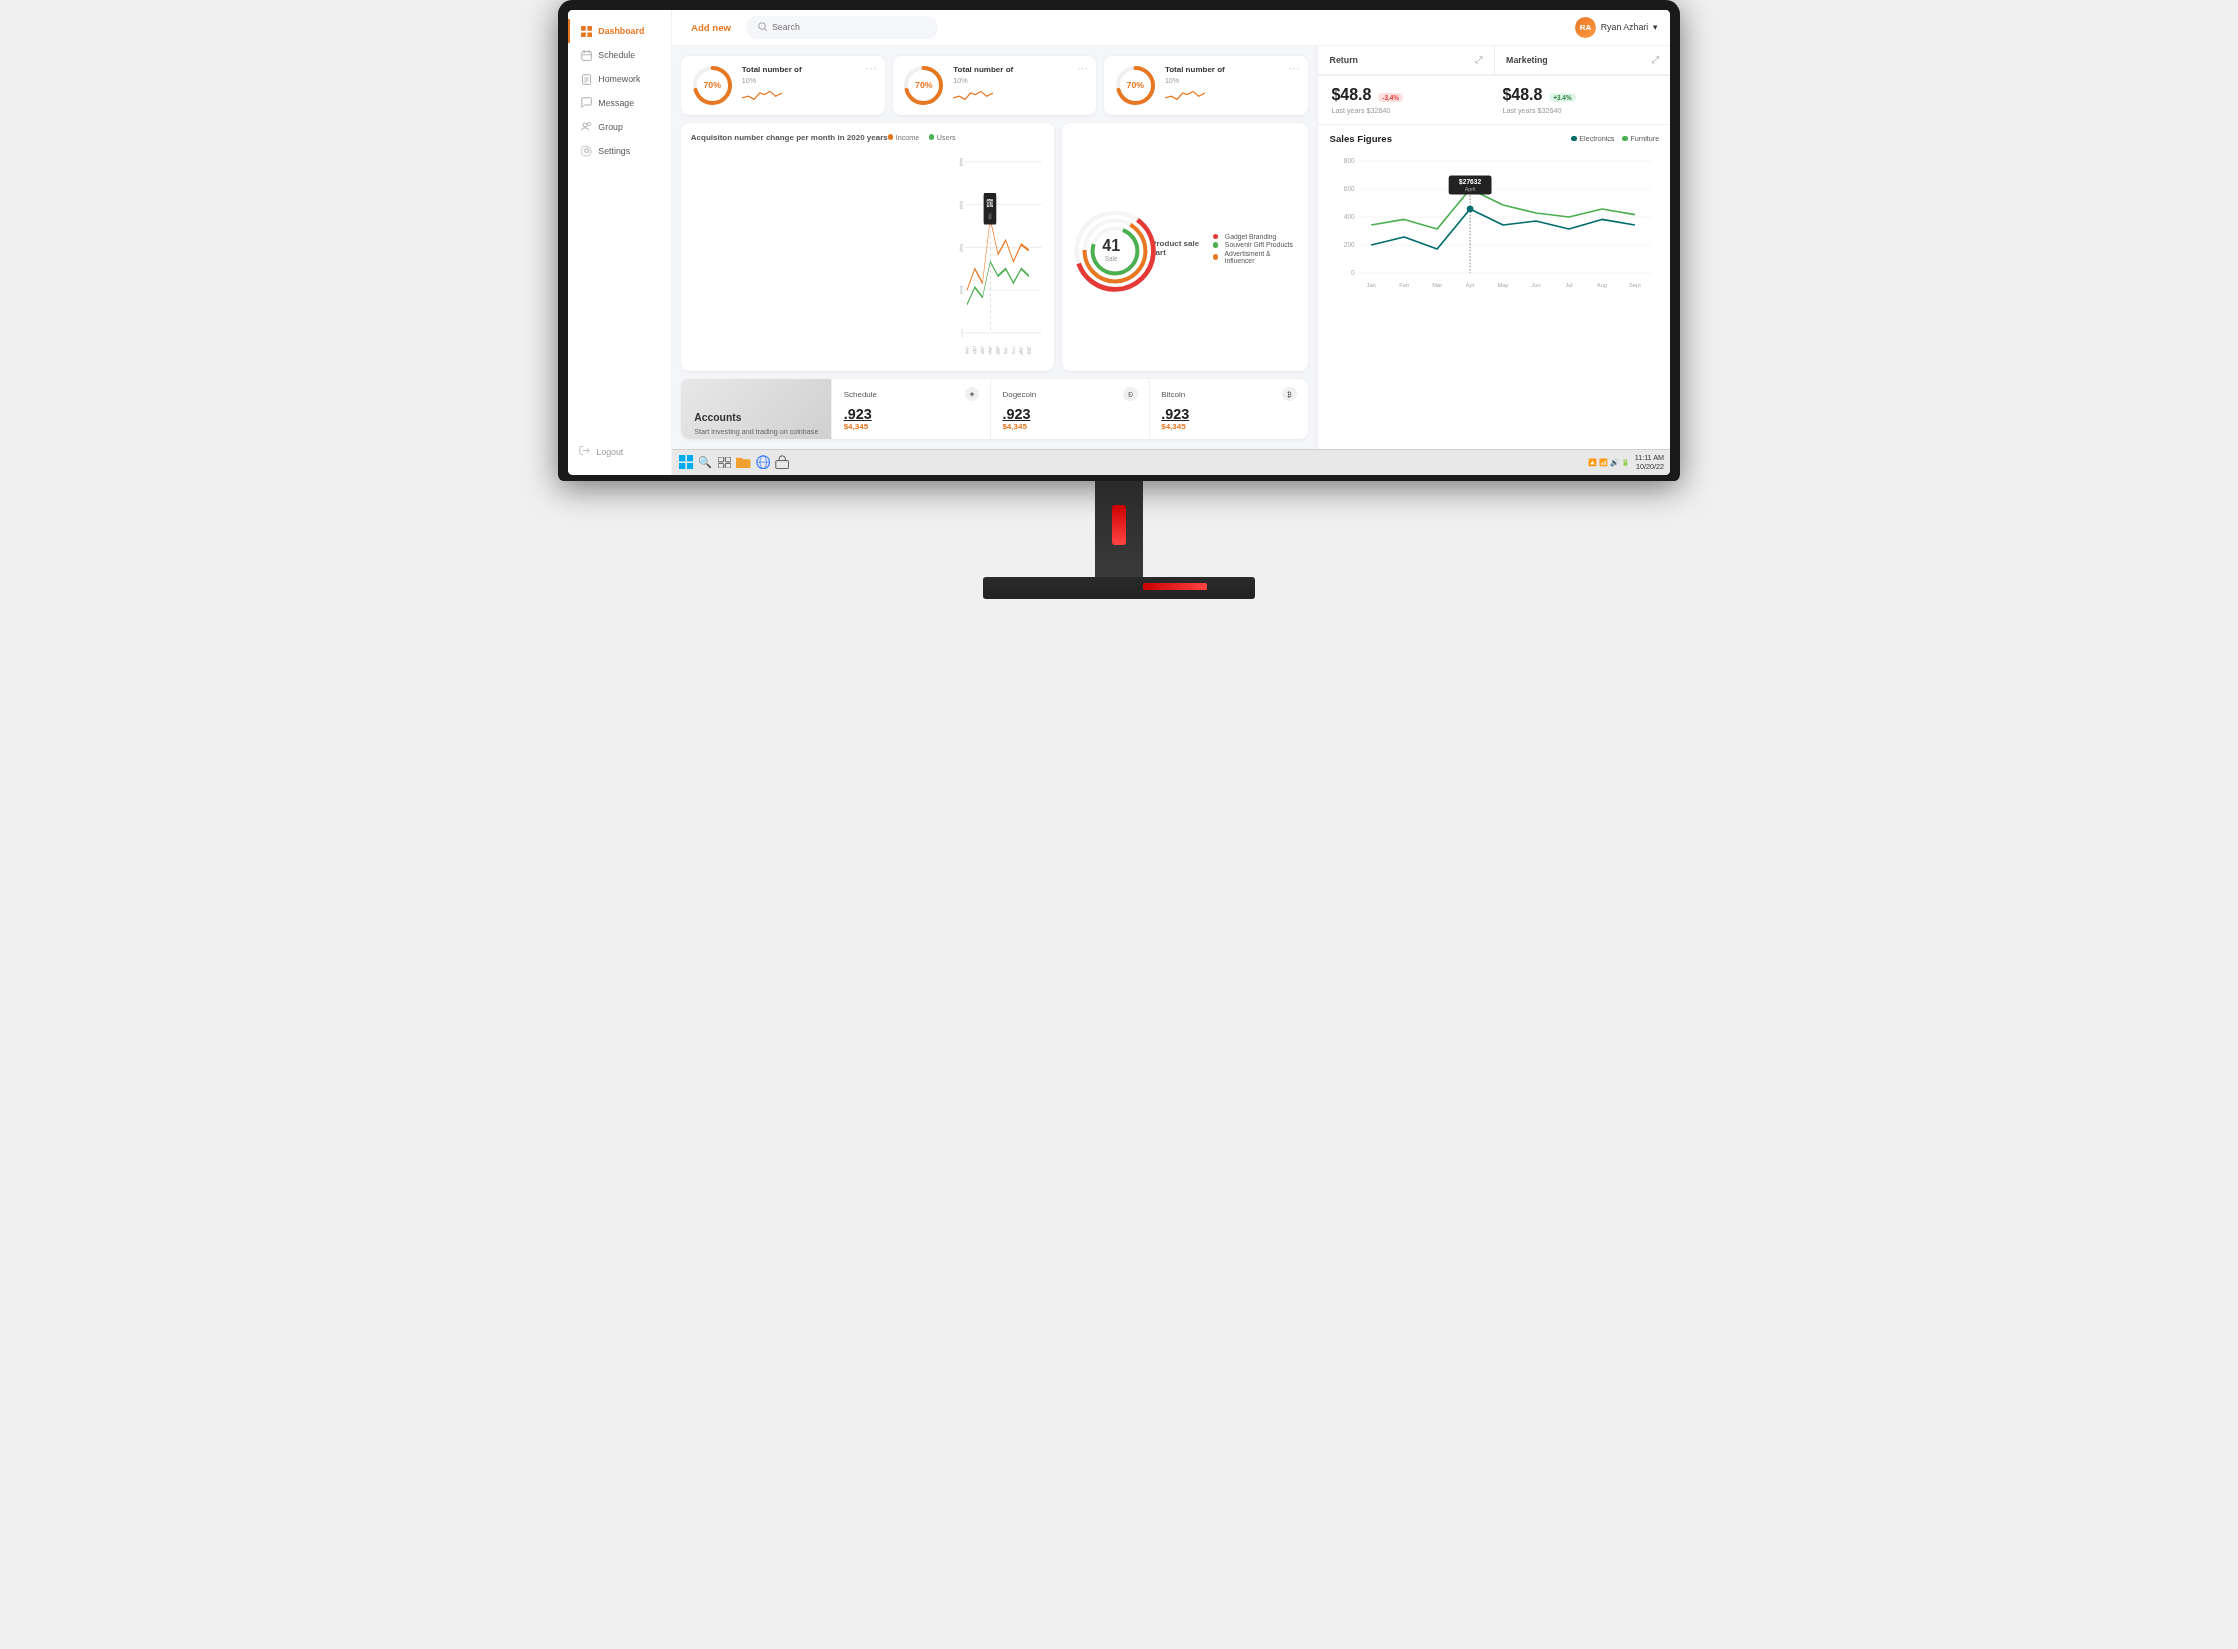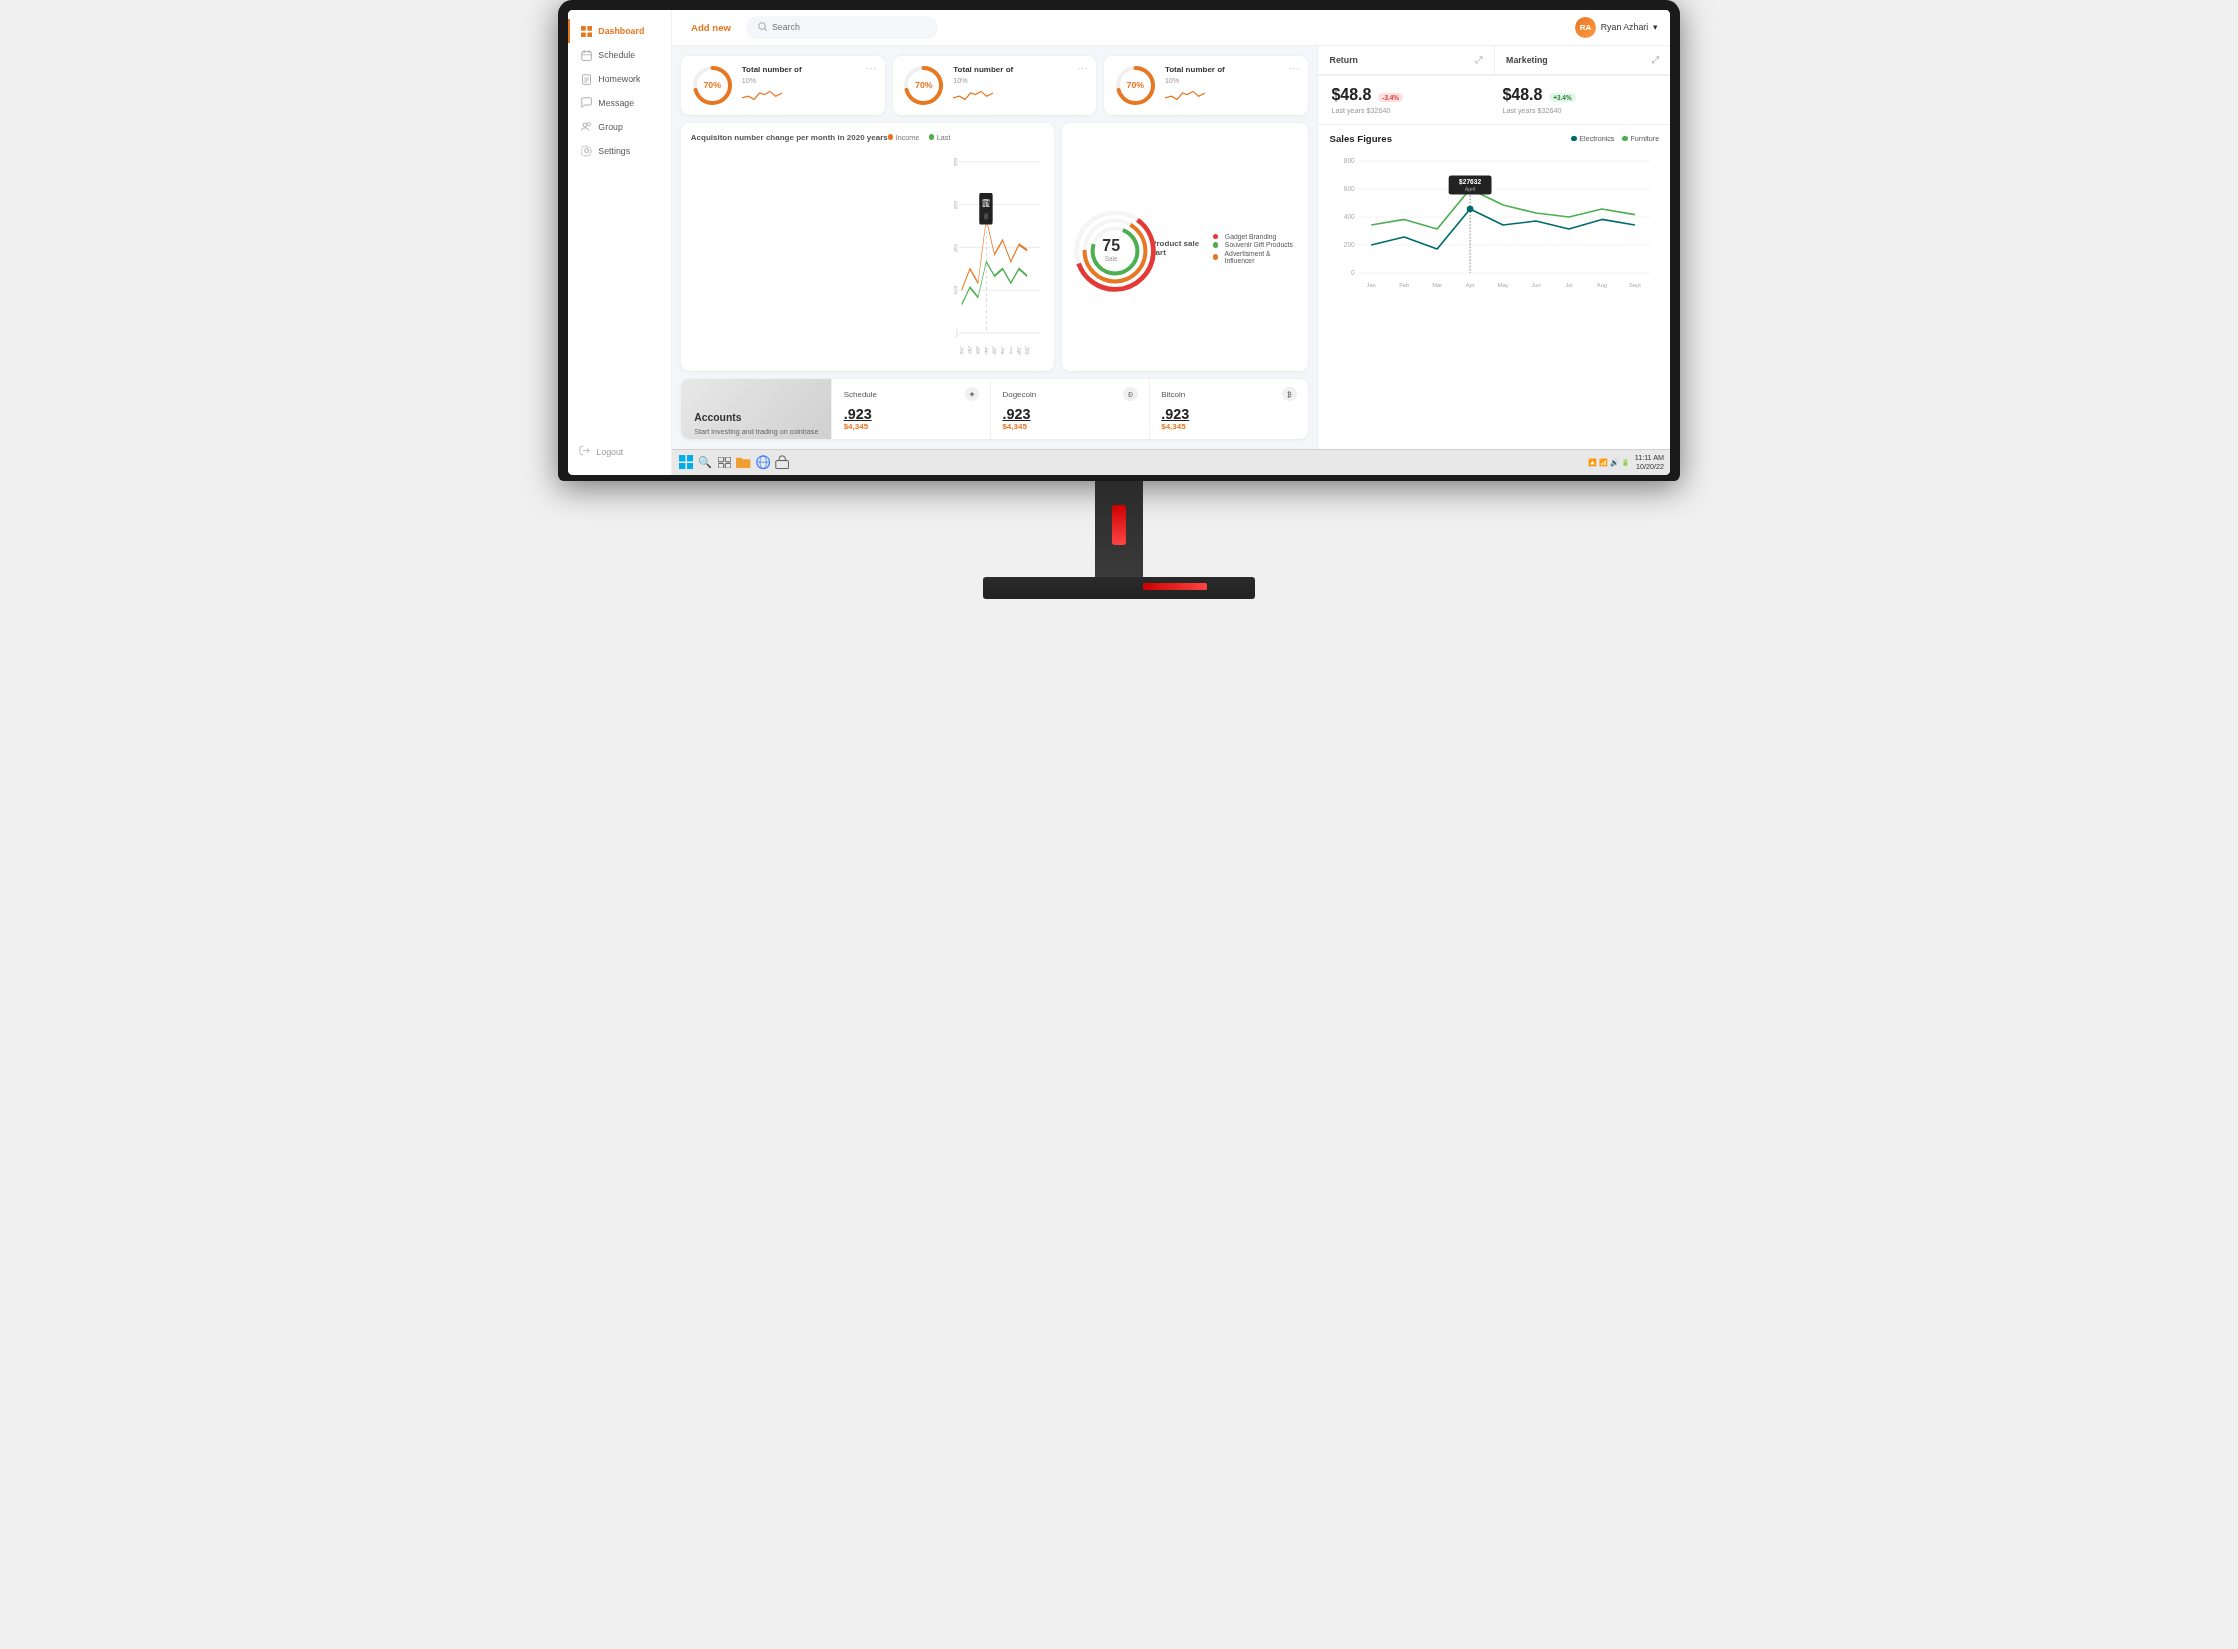--- a/index.html
+++ b/index.html
@@ -771,21 +771,21 @@
                   </div>
                 </div>
               </div>
 
               <div class="charts-row">
 
                 <div class="chart-card chart-card-large">
                   <div class="chart-title">Acquisiton number change per month in 2020 years</div>
                   <div class="chart-legend">
                     <span><span class="legend-dot" style="background:#e87722;"></span><span>Income</span></span>
-                    <span><span class="legend-dot" style="background:#4caf50;"></span><span>Last</span></span>
+                    <span><span class="legend-dot" style="background:#4caf50;"></span><span>Users</span></span>
                   </div>
                   <div class="line-chart-area">
                     <svg class="chart-svg" viewBox="0 0 320 160" preserveAspectRatio="none">
 
                       <line x1="30" y1="20" x2="310" y2="20" stroke="#eee" stroke-width="0.8"></line>
                       <line x1="30" y1="50" x2="310" y2="50" stroke="#eee" stroke-width="0.8"></line>
                       <line x1="30" y1="80" x2="310" y2="80" stroke="#eee" stroke-width="0.8"></line>
                       <line x1="30" y1="110" x2="310" y2="110" stroke="#eee" stroke-width="0.8"></line>
                       <line x1="30" y1="140" x2="310" y2="140" stroke="#eee" stroke-width="0.8"></line>
 
@@ -825,21 +825,21 @@
 
                       <circle cx="55" cy="55" r="48" fill="none" stroke="#f5f5f5" stroke-width="6"></circle>
                       <circle cx="55" cy="55" r="38" fill="none" stroke="#f5f5f5" stroke-width="5"></circle>
                       <circle cx="55" cy="55" r="28" fill="none" stroke="#f5f5f5" stroke-width="5"></circle>
 
                       <circle cx="55" cy="55" r="48" fill="none" stroke="#e53935" stroke-width="6" stroke-dasharray="180 122" stroke-dashoffset="-30" transform="rotate(-90 55 55)"></circle>
                       <circle cx="55" cy="55" r="38" fill="none" stroke="#e87722" stroke-width="5" stroke-dasharray="160 79" stroke-dashoffset="-20" transform="rotate(-90 55 55)"></circle>
                       <circle cx="55" cy="55" r="28" fill="none" stroke="#4caf50" stroke-width="5" stroke-dasharray="130 46" stroke-dashoffset="-10" transform="rotate(-90 55 55)"></circle>
                     </svg>
                     <div class="gauge-center-text">
-                      <span class="gauge-number">75</span>
+                      <span class="gauge-number">41</span>
                       <span class="gauge-label">Sale</span>
                     </div>
                   </div>
                   <div class="chart-title" style="margin-top:4.8px">Product sale cart</div>
                   <div class="product-legend">
                     <div class="product-legend-item">
                       <span class="legend-dot" style="background:#e53935;"></span>
                       <span>Gadget Branding</span>
                     </div>
                     <div class="product-legend-item">

